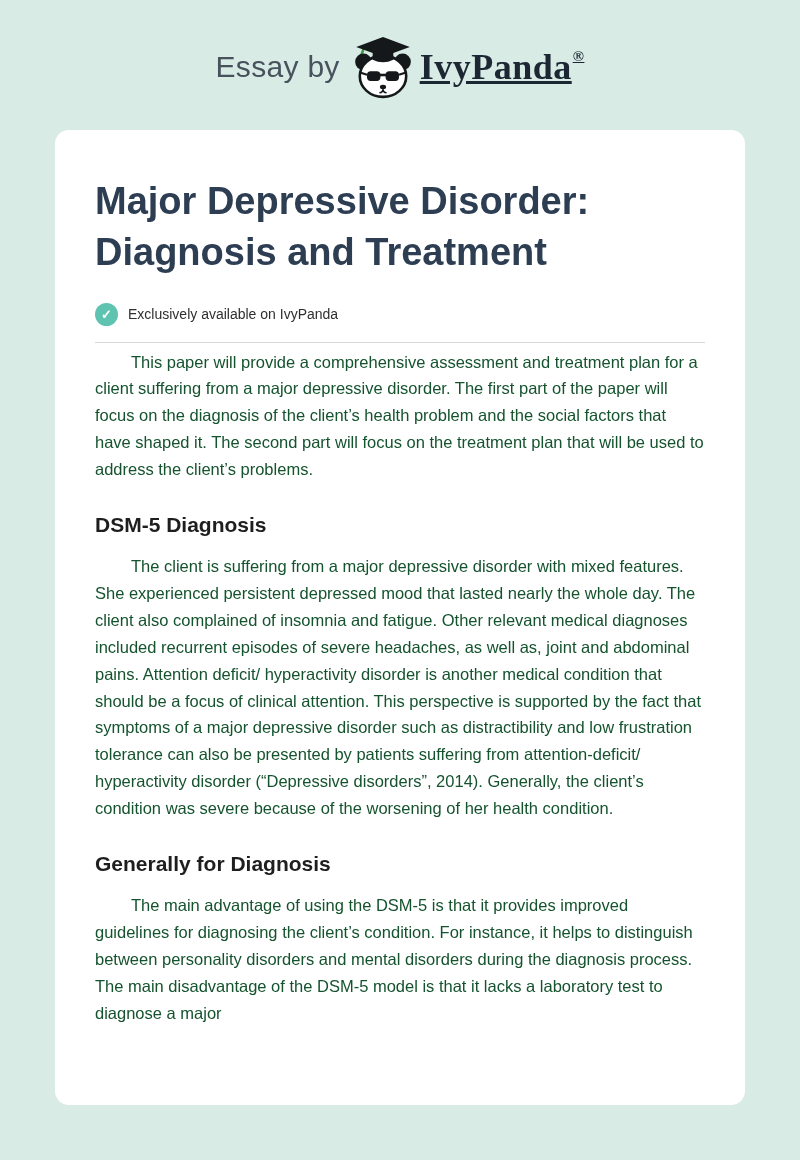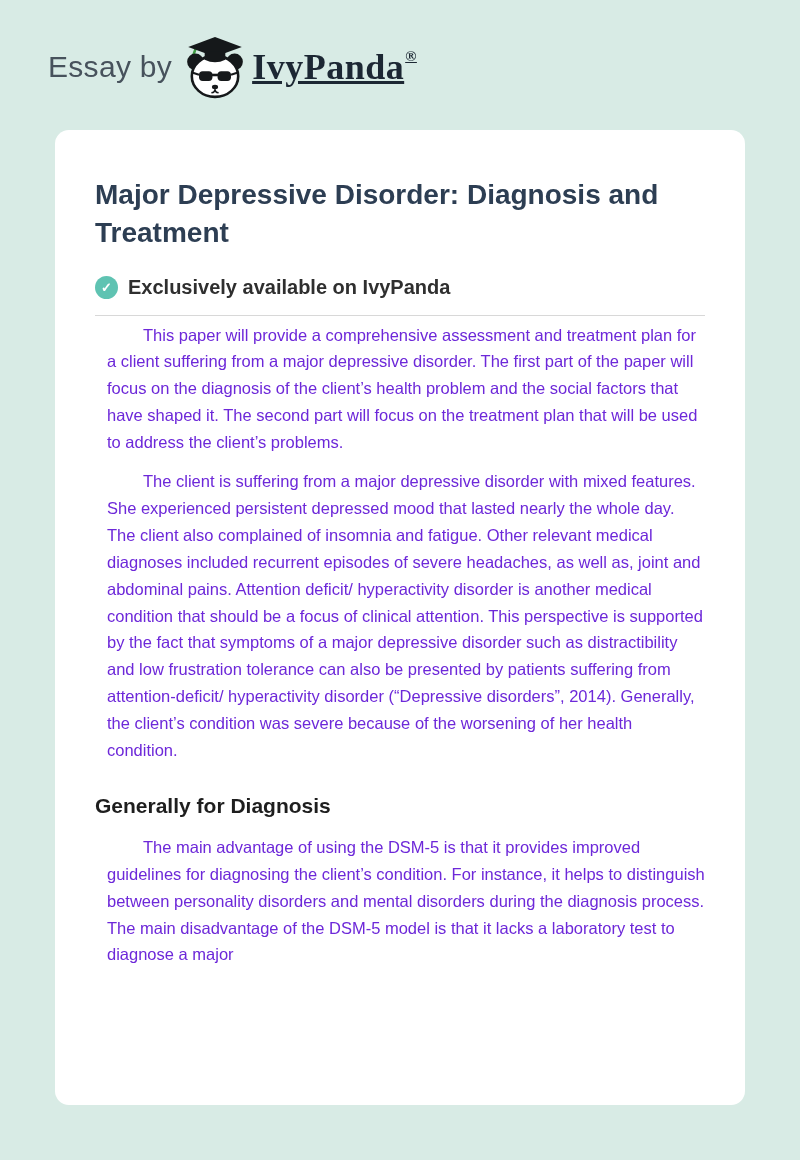--- a/index.html
+++ b/index.html
@@ -10,20 +10,21 @@
     background: #d8ebe5;
     font-family: "Liberation Sans", sans-serif;
   }
 
   
   .site-header {
     display: flex;
     align-items: center;
     padding: 34px 48px 26px 48px;
     gap: 4px;
+    justify-content: center;
   }
   .essay-by {
     font-size: 30px;
     color: #47525c;
     letter-spacing: 0.3px;
   }
   .logo-wrap {
     width: 66px;
     height: 66px;
     display: inline-flex;
@@ -52,21 +53,21 @@
   .card {
     width: 690px;
     margin: 4px auto 0 auto;
     background: #ffffff;
     border-radius: 14px;
     padding: 46px 40px 60px 40px;
     min-height: 975px;
   }
 
   .essay-title {
-    font-size: 28px;
+    font-size: 38px;
     line-height: 1.35;
     font-weight: 700;
     color: #2d3e53;
     margin-bottom: 24px;
   }
 
   .availability-row {
     display: flex;
     align-items: center;
     gap: 10px;
@@ -78,22 +79,22 @@
     border-radius: 50%;
     background: #5fc3b2;
     color: #ffffff;
     font-size: 13px;
     font-weight: 700;
     display: inline-flex;
     align-items: center;
     justify-content: center;
   }
   .availability-label {
-    font-size: 20px;
-    font-weight: 700;
+    font-size: 14px;
+    font-weight: 400;
     color: #2f2f2f;
   }
   .divider {
     border: none;
     border-top: 1px solid #d8d8d8;
     margin: 16px 0 6px 0;
   }
 
   .card h2 {
     font-size: 27px;
@@ -103,23 +104,23 @@
   }
   .card h3 {
     font-size: 21px;
     font-weight: 700;
     color: #1e1e1e;
     margin: 30px 0 16px 0;
   }
   .card p {
     font-size: 16.5px;
     line-height: 1.63;
-    color: #6d28d9;
+    color: #14532d;
     text-indent: 36px;
-    margin: 0 0 12px 12px;
+    margin: 0 0 12px 0;
   }
 </style>
 </head>
 <body>
 
 <header class="site-header">
   <span class="essay-by">Essay by</span>
 
   <span class="logo-wrap">
     <svg width="66" height="66" viewBox="0 0 64 64">
@@ -159,18 +160,19 @@
   <div class="availability-row">
     <span class="check-circle">✓</span>
     <span class="availability-label">Exclusively available on IvyPanda</span>
   </div>
 
   <hr class="divider">
 
   <p>This paper will provide a comprehensive assessment and treatment plan for a client suffering from a major depressive disorder. The first part of the paper will focus on the diagnosis of the client’s health problem and the social factors that have shaped it. The second part will focus on the treatment plan that will be used to address the client’s problems.</p>
 
 
+  <h3>DSM-5 Diagnosis</h3>
   <p>The client is suffering from a major depressive disorder with mixed features. She experienced persistent depressed mood that lasted nearly the whole day. The client also complained of insomnia and fatigue. Other relevant medical diagnoses included recurrent episodes of severe headaches, as well as, joint and abdominal pains. Attention deficit/ hyperactivity disorder is another medical condition that should be a focus of clinical attention. This perspective is supported by the fact that symptoms of a major depressive disorder such as distractibility and low frustration tolerance can also be presented by patients suffering from attention-deficit/ hyperactivity disorder (“Depressive disorders”, 2014). Generally, the client’s condition was severe because of the worsening of her health condition.</p>
 
   <h3>Generally for Diagnosis</h3>
   <p>The main advantage of using the DSM-5 is that it provides improved guidelines for diagnosing the client’s condition. For instance, it helps to distinguish between personality disorders and mental disorders during the diagnosis process. The main disadvantage of the DSM-5 model is that it lacks a laboratory test to diagnose a major</p>
 
 </main>
 
 </body></html>

